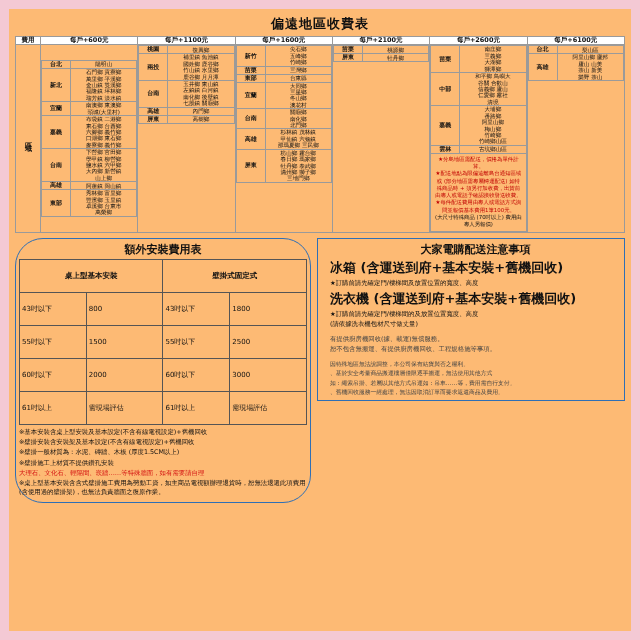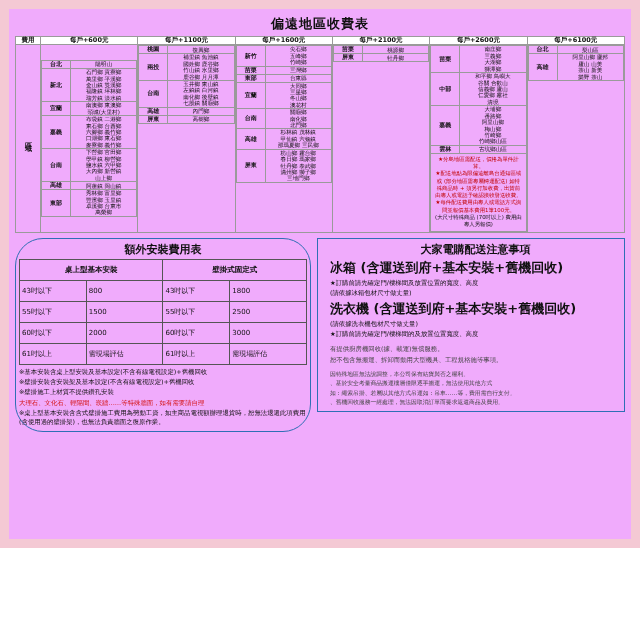--- a/index.html
+++ b/index.html
@@ -5,24 +5,24 @@
   html,body{margin:0;padding:0;}
   body{
     width:640px;height:640px;
     background:#ffffff;
     font-family:"DejaVu Sans","Liberation Sans",sans-serif;
     color:#111;
     overflow:hidden;
   }
   .page{
     position:relative;
-    width:640px;height:548px;
+    width:640px;height:640px;
     box-sizing:border-box;
     border:9px solid #f4c9d4;
-    background:#f0abfc;
+    background:#fdba74;
     padding:4px 6px 0 6px;
   }
   .title{
     text-align:center;
     font-size:13px;
     font-weight:bold;
     letter-spacing:1px;
     margin:2px 0 3px 0;
   }
   table{border-collapse:collapse;}
@@ -76,21 +76,21 @@
     font-weight:bold;
     margin:1px 0 2px 0;
   }
   .fee-table{
     width:100%;
     font-size:7px;
     border-collapse:collapse;
   }
   .fee-table td{
     border:0.6px solid #555;
-    padding:5px 2px;
+    padding:11px 2px;
     white-space:nowrap;
   }
   .fee-table .head{
     text-align:center;
     font-weight:bold;
     font-size:7.5px;
     border:0.6px solid #555;
   }
   .fee-table .num{}
   .fee-notes{
@@ -391,38 +391,38 @@
           <td>61吋以上</td>
           <td class="num">需現場評估</td>
           <td>61吋以上</td>
           <td class="num">需現場評估</td>
         </tr>
       </tbody>
         </table>
       <div class="fee-notes">
         <p>※基本安裝含桌上型安裝及基本設定(不含有線電視設定)+舊機回收</p>
         <p>※壁掛安裝含安裝架及基本設定(不含有線電視設定)+舊機回收</p>
+        <p>※壁掛一般材質為：水泥、磚牆、木板 (厚度1.5CM以上)</p>
         <p>※壁掛施工上材質不提供鑽孔安裝</p>
         <p class="red">大理石、文化石、輕隔間、崁牆……等特殊牆面，如有需要請自理</p>
         <p>※桌上型基本安裝含含式壁掛施工費用為勞動工資，如主商品電視額辦理退貨時，恕無法退還此項費用 (含使用過的壁掛架)，也無法負責牆面之復原作業。</p>
       </div>
     </div>
 
     <div class="box right">
       <div class="box-title">大家電購配送注意事項</div>
       <div class="right-sec">
         <h4>冰箱 (含運送到府+基本安裝+舊機回收)</h4>
         <p>★訂購前請先確定門/樓梯間及放置位置的寬度、高度</p>
-        <p>(請依據冰箱包材尺寸做丈量)</p>
         <h4>洗衣機 (含運送到府+基本安裝+舊機回收)</h4>
+        <p>★訂購前請先確定門/樓梯間的及放置位置寬度、高度</p>
         <p>(請依據洗衣機包材尺寸做丈量)</p>
-        <p>★訂購前請先確定門/樓梯間的及放置位置寬度、高度</p>
         <div style="height:5px"></div>
         <p class="gray">有提供廚房機回收(據、載運)無償服務。</p>
-        <p class="gray">恕不包含無搬運、拆卸而動用大型機具、工程規格施等事項。</p>
+        <p class="gray">恕不包含無搬運、有提供廚房機回收、工程規格施等事項。</p>
         <div style="height:4px"></div>
         <p class="gray mini">因特殊地區無法說調整，本公司保有結貨與否之權利。</p>
         <p class="gray mini">、基於安全考量商品搬運樓層僅限逐手搬運，無法使用其他方式</p>
         <p class="gray mini">如：繩索吊掛、若屬以其他方式吊運如：吊車……等，費用需自行支付。</p>
         <p class="gray mini">、舊機回收服務一經處理，無法因取消訂單而要求返還商品及費用。</p>
       </div>
     </div>
 
   </div>
 </div>

